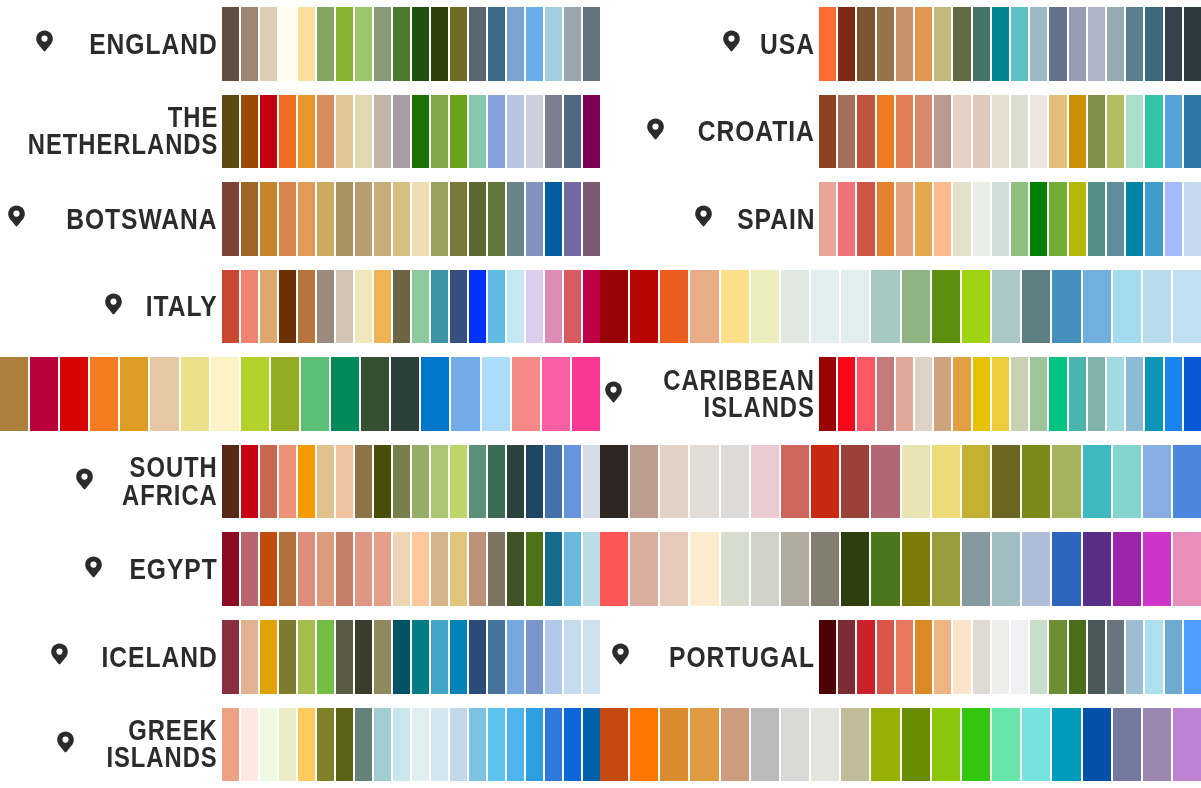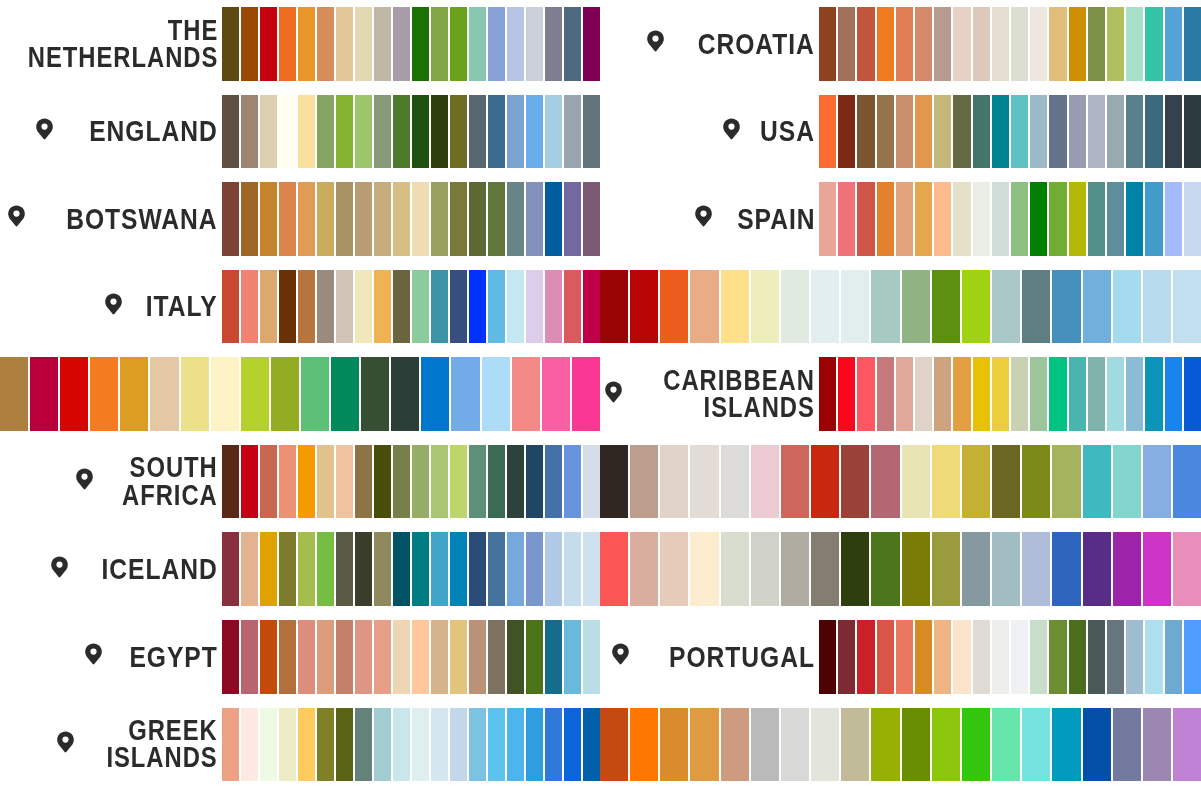--- a/index.html
+++ b/index.html
@@ -88,20 +88,51 @@
     flex: 1 1 0;
     min-width: 0;
     height: 100%;
   }
 </style>
 </head>
 <body>
 
 <div id="palette-board">
     <div class="palette-column">
+      <div class="palette-row">
+        <div class="row-label">
+          <span class="pin-icon"><svg viewBox="0 0 19 26" width="19" height="26" aria-hidden="true">
+              <path fill="#2b2b2b" d="M9.5 0.6C4.9 0.6 1.2 4.2 1.2 8.7c0 2.3 1.0 4.2 2.4 6.0 l5.1 6.4c0.4 0.5 1.2 0.5 1.6 0 l5.1-6.4c1.4-1.8 2.4-3.7 2.4-6.0 C17.8 4.2 14.1 0.6 9.5 0.6z"></path>
+              <circle cx="9.5" cy="8.6" r="3.1" fill="#ffffff"></circle>
+            </svg></span>
+          <div class="label-text">ENGLAND</div>
+        </div>
+        <div class="swatch-strip">
+          <div class="swatch" title="#615041" style="background: rgb(97, 80, 65);"></div>
+          <div class="swatch" title="#9d8572" style="background: rgb(157, 133, 114);"></div>
+          <div class="swatch" title="#ddd0b2" style="background: rgb(221, 208, 178);"></div>
+          <div class="swatch" title="#fffded" style="background: rgb(255, 253, 237);"></div>
+          <div class="swatch" title="#fbdf9d" style="background: rgb(251, 223, 157);"></div>
+          <div class="swatch" title="#85a563" style="background: rgb(133, 165, 99);"></div>
+          <div class="swatch" title="#86b232" style="background: rgb(134, 178, 50);"></div>
+          <div class="swatch" title="#9cc66b" style="background: rgb(156, 198, 107);"></div>
+          <div class="swatch" title="#879a77" style="background: rgb(135, 154, 119);"></div>
+          <div class="swatch" title="#4a7a2a" style="background: rgb(74, 122, 42);"></div>
+          <div class="swatch" title="#1f5210" style="background: rgb(31, 82, 16);"></div>
+          <div class="swatch" title="#2d3f0d" style="background: rgb(45, 63, 13);"></div>
+          <div class="swatch" title="#6e6d23" style="background: rgb(110, 109, 35);"></div>
+          <div class="swatch" title="#586672" style="background: rgb(88, 102, 114);"></div>
+          <div class="swatch" title="#3c6a8d" style="background: rgb(60, 106, 141);"></div>
+          <div class="swatch" title="#7aa3d2" style="background: rgb(122, 163, 210);"></div>
+          <div class="swatch" title="#69adeb" style="background: rgb(105, 173, 235);"></div>
+          <div class="swatch" title="#a5cde2" style="background: rgb(165, 205, 226);"></div>
+          <div class="swatch" title="#98a5ae" style="background: rgb(152, 165, 174);"></div>
+          <div class="swatch" title="#63737c" style="background: rgb(99, 115, 124);"></div>
+        </div>
+      </div>
       <div class="palette-row">
         <div class="row-label">
           <div class="label-text two-line">THE
 NETHERLANDS</div>
         </div>
         <div class="swatch-strip">
           <div class="swatch" title="#5e4910" style="background: rgb(94, 73, 16);"></div>
           <div class="swatch" title="#9a4803" style="background: rgb(154, 72, 3);"></div>
           <div class="swatch" title="#c40210" style="background: rgb(196, 2, 16);"></div>
           <div class="swatch" title="#ef6b1f" style="background: rgb(239, 107, 31);"></div>
@@ -122,51 +153,20 @@
           <div class="swatch" title="#4d6a80" style="background: rgb(77, 106, 128);"></div>
           <div class="swatch" title="#7e0055" style="background: rgb(126, 0, 85);"></div>
         </div>
       </div>
       <div class="palette-row">
         <div class="row-label">
           <span class="pin-icon"><svg viewBox="0 0 19 26" width="19" height="26" aria-hidden="true">
               <path fill="#2b2b2b" d="M9.5 0.6C4.9 0.6 1.2 4.2 1.2 8.7c0 2.3 1.0 4.2 2.4 6.0 l5.1 6.4c0.4 0.5 1.2 0.5 1.6 0 l5.1-6.4c1.4-1.8 2.4-3.7 2.4-6.0 C17.8 4.2 14.1 0.6 9.5 0.6z"></path>
               <circle cx="9.5" cy="8.6" r="3.1" fill="#ffffff"></circle>
             </svg></span>
-          <div class="label-text">ENGLAND</div>
-        </div>
-        <div class="swatch-strip">
-          <div class="swatch" title="#615041" style="background: rgb(97, 80, 65);"></div>
-          <div class="swatch" title="#9d8572" style="background: rgb(157, 133, 114);"></div>
-          <div class="swatch" title="#ddd0b2" style="background: rgb(221, 208, 178);"></div>
-          <div class="swatch" title="#fffded" style="background: rgb(255, 253, 237);"></div>
-          <div class="swatch" title="#fbdf9d" style="background: rgb(251, 223, 157);"></div>
-          <div class="swatch" title="#85a563" style="background: rgb(133, 165, 99);"></div>
-          <div class="swatch" title="#86b232" style="background: rgb(134, 178, 50);"></div>
-          <div class="swatch" title="#9cc66b" style="background: rgb(156, 198, 107);"></div>
-          <div class="swatch" title="#879a77" style="background: rgb(135, 154, 119);"></div>
-          <div class="swatch" title="#4a7a2a" style="background: rgb(74, 122, 42);"></div>
-          <div class="swatch" title="#1f5210" style="background: rgb(31, 82, 16);"></div>
-          <div class="swatch" title="#2d3f0d" style="background: rgb(45, 63, 13);"></div>
-          <div class="swatch" title="#6e6d23" style="background: rgb(110, 109, 35);"></div>
-          <div class="swatch" title="#586672" style="background: rgb(88, 102, 114);"></div>
-          <div class="swatch" title="#3c6a8d" style="background: rgb(60, 106, 141);"></div>
-          <div class="swatch" title="#7aa3d2" style="background: rgb(122, 163, 210);"></div>
-          <div class="swatch" title="#69adeb" style="background: rgb(105, 173, 235);"></div>
-          <div class="swatch" title="#a5cde2" style="background: rgb(165, 205, 226);"></div>
-          <div class="swatch" title="#98a5ae" style="background: rgb(152, 165, 174);"></div>
-          <div class="swatch" title="#63737c" style="background: rgb(99, 115, 124);"></div>
-        </div>
-      </div>
-      <div class="palette-row">
-        <div class="row-label">
-          <span class="pin-icon"><svg viewBox="0 0 19 26" width="19" height="26" aria-hidden="true">
-              <path fill="#2b2b2b" d="M9.5 0.6C4.9 0.6 1.2 4.2 1.2 8.7c0 2.3 1.0 4.2 2.4 6.0 l5.1 6.4c0.4 0.5 1.2 0.5 1.6 0 l5.1-6.4c1.4-1.8 2.4-3.7 2.4-6.0 C17.8 4.2 14.1 0.6 9.5 0.6z"></path>
-              <circle cx="9.5" cy="8.6" r="3.1" fill="#ffffff"></circle>
-            </svg></span>
           <div class="label-text">BOTSWANA</div>
         </div>
         <div class="swatch-strip">
           <div class="swatch" title="#7d4236" style="background: rgb(125, 66, 54);"></div>
           <div class="swatch" title="#9e6526" style="background: rgb(158, 101, 38);"></div>
           <div class="swatch" title="#c5832c" style="background: rgb(197, 131, 44);"></div>
           <div class="swatch" title="#d9854c" style="background: rgb(217, 133, 76);"></div>
           <div class="swatch" title="#e09c57" style="background: rgb(224, 156, 87);"></div>
           <div class="swatch" title="#ccab5e" style="background: rgb(204, 171, 94);"></div>
           <div class="swatch" title="#a89163" style="background: rgb(168, 145, 99);"></div>
@@ -271,20 +271,51 @@
           <div class="swatch" title="#6893dd" style="background: rgb(104, 147, 221);"></div>
           <div class="swatch" title="#d5dde8" style="background: rgb(213, 221, 232);"></div>
         </div>
       </div>
       <div class="palette-row">
         <div class="row-label">
           <span class="pin-icon"><svg viewBox="0 0 19 26" width="19" height="26" aria-hidden="true">
               <path fill="#2b2b2b" d="M9.5 0.6C4.9 0.6 1.2 4.2 1.2 8.7c0 2.3 1.0 4.2 2.4 6.0 l5.1 6.4c0.4 0.5 1.2 0.5 1.6 0 l5.1-6.4c1.4-1.8 2.4-3.7 2.4-6.0 C17.8 4.2 14.1 0.6 9.5 0.6z"></path>
               <circle cx="9.5" cy="8.6" r="3.1" fill="#ffffff"></circle>
             </svg></span>
+          <div class="label-text">EGYPT</div>
+        </div>
+        <div class="swatch-strip">
+          <div class="swatch" title="#8b0b25" style="background: rgb(139, 11, 37);"></div>
+          <div class="swatch" title="#b8656f" style="background: rgb(184, 101, 111);"></div>
+          <div class="swatch" title="#c24b0a" style="background: rgb(194, 75, 10);"></div>
+          <div class="swatch" title="#b3703c" style="background: rgb(179, 112, 60);"></div>
+          <div class="swatch" title="#dc8d7c" style="background: rgb(220, 141, 124);"></div>
+          <div class="swatch" title="#dd9d7c" style="background: rgb(221, 157, 124);"></div>
+          <div class="swatch" title="#c5806a" style="background: rgb(197, 128, 106);"></div>
+          <div class="swatch" title="#dd9683" style="background: rgb(221, 150, 131);"></div>
+          <div class="swatch" title="#e79e89" style="background: rgb(231, 158, 137);"></div>
+          <div class="swatch" title="#eed6b5" style="background: rgb(238, 214, 181);"></div>
+          <div class="swatch" title="#fec79c" style="background: rgb(254, 199, 156);"></div>
+          <div class="swatch" title="#d5b48b" style="background: rgb(213, 180, 139);"></div>
+          <div class="swatch" title="#e2c57c" style="background: rgb(226, 197, 124);"></div>
+          <div class="swatch" title="#bc9178" style="background: rgb(188, 145, 120);"></div>
+          <div class="swatch" title="#7e7360" style="background: rgb(126, 115, 96);"></div>
+          <div class="swatch" title="#415226" style="background: rgb(65, 82, 38);"></div>
+          <div class="swatch" title="#4b7317" style="background: rgb(75, 115, 23);"></div>
+          <div class="swatch" title="#166c8c" style="background: rgb(22, 108, 140);"></div>
+          <div class="swatch" title="#68b9dc" style="background: rgb(104, 185, 220);"></div>
+          <div class="swatch" title="#bbdde5" style="background: rgb(187, 221, 229);"></div>
+        </div>
+      </div>
+      <div class="palette-row">
+        <div class="row-label">
+          <span class="pin-icon"><svg viewBox="0 0 19 26" width="19" height="26" aria-hidden="true">
+              <path fill="#2b2b2b" d="M9.5 0.6C4.9 0.6 1.2 4.2 1.2 8.7c0 2.3 1.0 4.2 2.4 6.0 l5.1 6.4c0.4 0.5 1.2 0.5 1.6 0 l5.1-6.4c1.4-1.8 2.4-3.7 2.4-6.0 C17.8 4.2 14.1 0.6 9.5 0.6z"></path>
+              <circle cx="9.5" cy="8.6" r="3.1" fill="#ffffff"></circle>
+            </svg></span>
           <div class="label-text">ICELAND</div>
         </div>
         <div class="swatch-strip">
           <div class="swatch" title="#8a2f3e" style="background: rgb(138, 47, 62);"></div>
           <div class="swatch" title="#e3b290" style="background: rgb(227, 178, 144);"></div>
           <div class="swatch" title="#dfa200" style="background: rgb(223, 162, 0);"></div>
           <div class="swatch" title="#7f7b2e" style="background: rgb(127, 123, 46);"></div>
           <div class="swatch" title="#a5bd4d" style="background: rgb(165, 189, 77);"></div>
           <div class="swatch" title="#76bd44" style="background: rgb(118, 189, 68);"></div>
           <div class="swatch" title="#585a43" style="background: rgb(88, 90, 67);"></div>
@@ -302,51 +333,20 @@
           <div class="swatch" title="#c5dbee" style="background: rgb(197, 219, 238);"></div>
           <div class="swatch" title="#cfe0ee" style="background: rgb(207, 224, 238);"></div>
         </div>
       </div>
       <div class="palette-row">
         <div class="row-label">
           <span class="pin-icon"><svg viewBox="0 0 19 26" width="19" height="26" aria-hidden="true">
               <path fill="#2b2b2b" d="M9.5 0.6C4.9 0.6 1.2 4.2 1.2 8.7c0 2.3 1.0 4.2 2.4 6.0 l5.1 6.4c0.4 0.5 1.2 0.5 1.6 0 l5.1-6.4c1.4-1.8 2.4-3.7 2.4-6.0 C17.8 4.2 14.1 0.6 9.5 0.6z"></path>
               <circle cx="9.5" cy="8.6" r="3.1" fill="#ffffff"></circle>
             </svg></span>
-          <div class="label-text">EGYPT</div>
-        </div>
-        <div class="swatch-strip">
-          <div class="swatch" title="#8b0b25" style="background: rgb(139, 11, 37);"></div>
-          <div class="swatch" title="#b8656f" style="background: rgb(184, 101, 111);"></div>
-          <div class="swatch" title="#c24b0a" style="background: rgb(194, 75, 10);"></div>
-          <div class="swatch" title="#b3703c" style="background: rgb(179, 112, 60);"></div>
-          <div class="swatch" title="#dc8d7c" style="background: rgb(220, 141, 124);"></div>
-          <div class="swatch" title="#dd9d7c" style="background: rgb(221, 157, 124);"></div>
-          <div class="swatch" title="#c5806a" style="background: rgb(197, 128, 106);"></div>
-          <div class="swatch" title="#dd9683" style="background: rgb(221, 150, 131);"></div>
-          <div class="swatch" title="#e79e89" style="background: rgb(231, 158, 137);"></div>
-          <div class="swatch" title="#eed6b5" style="background: rgb(238, 214, 181);"></div>
-          <div class="swatch" title="#fec79c" style="background: rgb(254, 199, 156);"></div>
-          <div class="swatch" title="#d5b48b" style="background: rgb(213, 180, 139);"></div>
-          <div class="swatch" title="#e2c57c" style="background: rgb(226, 197, 124);"></div>
-          <div class="swatch" title="#bc9178" style="background: rgb(188, 145, 120);"></div>
-          <div class="swatch" title="#7e7360" style="background: rgb(126, 115, 96);"></div>
-          <div class="swatch" title="#415226" style="background: rgb(65, 82, 38);"></div>
-          <div class="swatch" title="#4b7317" style="background: rgb(75, 115, 23);"></div>
-          <div class="swatch" title="#166c8c" style="background: rgb(22, 108, 140);"></div>
-          <div class="swatch" title="#68b9dc" style="background: rgb(104, 185, 220);"></div>
-          <div class="swatch" title="#bbdde5" style="background: rgb(187, 221, 229);"></div>
-        </div>
-      </div>
-      <div class="palette-row">
-        <div class="row-label">
-          <span class="pin-icon"><svg viewBox="0 0 19 26" width="19" height="26" aria-hidden="true">
-              <path fill="#2b2b2b" d="M9.5 0.6C4.9 0.6 1.2 4.2 1.2 8.7c0 2.3 1.0 4.2 2.4 6.0 l5.1 6.4c0.4 0.5 1.2 0.5 1.6 0 l5.1-6.4c1.4-1.8 2.4-3.7 2.4-6.0 C17.8 4.2 14.1 0.6 9.5 0.6z"></path>
-              <circle cx="9.5" cy="8.6" r="3.1" fill="#ffffff"></circle>
-            </svg></span>
           <div class="label-text two-line">GREEK
 ISLANDS</div>
         </div>
         <div class="swatch-strip">
           <div class="swatch" title="#eda185" style="background: rgb(237, 161, 133);"></div>
           <div class="swatch" title="#fde9e2" style="background: rgb(253, 233, 226);"></div>
           <div class="swatch" title="#eefae4" style="background: rgb(238, 250, 228);"></div>
           <div class="swatch" title="#eeebc7" style="background: rgb(238, 235, 199);"></div>
           <div class="swatch" title="#fecb5e" style="background: rgb(254, 203, 94);"></div>
           <div class="swatch" title="#7f8028" style="background: rgb(127, 128, 40);"></div>
@@ -367,20 +367,51 @@
         </div>
       </div>
     </div>
     <div class="palette-column right">
       <div class="palette-row">
         <div class="row-label">
           <span class="pin-icon"><svg viewBox="0 0 19 26" width="19" height="26" aria-hidden="true">
               <path fill="#2b2b2b" d="M9.5 0.6C4.9 0.6 1.2 4.2 1.2 8.7c0 2.3 1.0 4.2 2.4 6.0 l5.1 6.4c0.4 0.5 1.2 0.5 1.6 0 l5.1-6.4c1.4-1.8 2.4-3.7 2.4-6.0 C17.8 4.2 14.1 0.6 9.5 0.6z"></path>
               <circle cx="9.5" cy="8.6" r="3.1" fill="#ffffff"></circle>
             </svg></span>
+          <div class="label-text">USA</div>
+        </div>
+        <div class="swatch-strip">
+          <div class="swatch" title="#fd6b32" style="background: rgb(253, 107, 50);"></div>
+          <div class="swatch" title="#7e2816" style="background: rgb(126, 40, 22);"></div>
+          <div class="swatch" title="#7b5530" style="background: rgb(123, 85, 48);"></div>
+          <div class="swatch" title="#96734a" style="background: rgb(150, 115, 74);"></div>
+          <div class="swatch" title="#c78f6c" style="background: rgb(199, 143, 108);"></div>
+          <div class="swatch" title="#e3964e" style="background: rgb(227, 150, 78);"></div>
+          <div class="swatch" title="#c5b779" style="background: rgb(197, 183, 121);"></div>
+          <div class="swatch" title="#646b42" style="background: rgb(100, 107, 66);"></div>
+          <div class="swatch" title="#43756a" style="background: rgb(67, 117, 106);"></div>
+          <div class="swatch" title="#00848f" style="background: rgb(0, 132, 143);"></div>
+          <div class="swatch" title="#5ec1c4" style="background: rgb(94, 193, 196);"></div>
+          <div class="swatch" title="#9bb9c6" style="background: rgb(155, 185, 198);"></div>
+          <div class="swatch" title="#64738a" style="background: rgb(100, 115, 138);"></div>
+          <div class="swatch" title="#989cb2" style="background: rgb(152, 156, 178);"></div>
+          <div class="swatch" title="#adb5c4" style="background: rgb(173, 181, 196);"></div>
+          <div class="swatch" title="#98aab0" style="background: rgb(152, 170, 176);"></div>
+          <div class="swatch" title="#5a808d" style="background: rgb(90, 128, 141);"></div>
+          <div class="swatch" title="#3a6a7c" style="background: rgb(58, 106, 124);"></div>
+          <div class="swatch" title="#35424e" style="background: rgb(53, 66, 78);"></div>
+          <div class="swatch" title="#2c3a3f" style="background: rgb(44, 58, 63);"></div>
+        </div>
+      </div>
+      <div class="palette-row">
+        <div class="row-label">
+          <span class="pin-icon"><svg viewBox="0 0 19 26" width="19" height="26" aria-hidden="true">
+              <path fill="#2b2b2b" d="M9.5 0.6C4.9 0.6 1.2 4.2 1.2 8.7c0 2.3 1.0 4.2 2.4 6.0 l5.1 6.4c0.4 0.5 1.2 0.5 1.6 0 l5.1-6.4c1.4-1.8 2.4-3.7 2.4-6.0 C17.8 4.2 14.1 0.6 9.5 0.6z"></path>
+              <circle cx="9.5" cy="8.6" r="3.1" fill="#ffffff"></circle>
+            </svg></span>
           <div class="label-text">CROATIA</div>
         </div>
         <div class="swatch-strip">
           <div class="swatch" title="#8f4220" style="background: rgb(143, 66, 32);"></div>
           <div class="swatch" title="#a5705a" style="background: rgb(165, 112, 90);"></div>
           <div class="swatch" title="#c1563c" style="background: rgb(193, 86, 60);"></div>
           <div class="swatch" title="#ef7b20" style="background: rgb(239, 123, 32);"></div>
           <div class="swatch" title="#df7d55" style="background: rgb(223, 125, 85);"></div>
           <div class="swatch" title="#d6886a" style="background: rgb(214, 136, 106);"></div>
           <div class="swatch" title="#b89a90" style="background: rgb(184, 154, 144);"></div>
@@ -398,51 +429,20 @@
           <div class="swatch" title="#54a2d8" style="background: rgb(84, 162, 216);"></div>
           <div class="swatch" title="#2b7aa5" style="background: rgb(43, 122, 165);"></div>
         </div>
       </div>
       <div class="palette-row">
         <div class="row-label">
           <span class="pin-icon"><svg viewBox="0 0 19 26" width="19" height="26" aria-hidden="true">
               <path fill="#2b2b2b" d="M9.5 0.6C4.9 0.6 1.2 4.2 1.2 8.7c0 2.3 1.0 4.2 2.4 6.0 l5.1 6.4c0.4 0.5 1.2 0.5 1.6 0 l5.1-6.4c1.4-1.8 2.4-3.7 2.4-6.0 C17.8 4.2 14.1 0.6 9.5 0.6z"></path>
               <circle cx="9.5" cy="8.6" r="3.1" fill="#ffffff"></circle>
             </svg></span>
-          <div class="label-text">USA</div>
-        </div>
-        <div class="swatch-strip">
-          <div class="swatch" title="#fd6b32" style="background: rgb(253, 107, 50);"></div>
-          <div class="swatch" title="#7e2816" style="background: rgb(126, 40, 22);"></div>
-          <div class="swatch" title="#7b5530" style="background: rgb(123, 85, 48);"></div>
-          <div class="swatch" title="#96734a" style="background: rgb(150, 115, 74);"></div>
-          <div class="swatch" title="#c78f6c" style="background: rgb(199, 143, 108);"></div>
-          <div class="swatch" title="#e3964e" style="background: rgb(227, 150, 78);"></div>
-          <div class="swatch" title="#c5b779" style="background: rgb(197, 183, 121);"></div>
-          <div class="swatch" title="#646b42" style="background: rgb(100, 107, 66);"></div>
-          <div class="swatch" title="#43756a" style="background: rgb(67, 117, 106);"></div>
-          <div class="swatch" title="#00848f" style="background: rgb(0, 132, 143);"></div>
-          <div class="swatch" title="#5ec1c4" style="background: rgb(94, 193, 196);"></div>
-          <div class="swatch" title="#9bb9c6" style="background: rgb(155, 185, 198);"></div>
-          <div class="swatch" title="#64738a" style="background: rgb(100, 115, 138);"></div>
-          <div class="swatch" title="#989cb2" style="background: rgb(152, 156, 178);"></div>
-          <div class="swatch" title="#adb5c4" style="background: rgb(173, 181, 196);"></div>
-          <div class="swatch" title="#98aab0" style="background: rgb(152, 170, 176);"></div>
-          <div class="swatch" title="#5a808d" style="background: rgb(90, 128, 141);"></div>
-          <div class="swatch" title="#3a6a7c" style="background: rgb(58, 106, 124);"></div>
-          <div class="swatch" title="#35424e" style="background: rgb(53, 66, 78);"></div>
-          <div class="swatch" title="#2c3a3f" style="background: rgb(44, 58, 63);"></div>
-        </div>
-      </div>
-      <div class="palette-row">
-        <div class="row-label">
-          <span class="pin-icon"><svg viewBox="0 0 19 26" width="19" height="26" aria-hidden="true">
-              <path fill="#2b2b2b" d="M9.5 0.6C4.9 0.6 1.2 4.2 1.2 8.7c0 2.3 1.0 4.2 2.4 6.0 l5.1 6.4c0.4 0.5 1.2 0.5 1.6 0 l5.1-6.4c1.4-1.8 2.4-3.7 2.4-6.0 C17.8 4.2 14.1 0.6 9.5 0.6z"></path>
-              <circle cx="9.5" cy="8.6" r="3.1" fill="#ffffff"></circle>
-            </svg></span>
           <div class="label-text">SPAIN</div>
         </div>
         <div class="swatch-strip">
           <div class="swatch" title="#e9a598" style="background: rgb(233, 165, 152);"></div>
           <div class="swatch" title="#ef7279" style="background: rgb(239, 114, 121);"></div>
           <div class="swatch" title="#cf5549" style="background: rgb(207, 85, 73);"></div>
           <div class="swatch" title="#e4812e" style="background: rgb(228, 129, 46);"></div>
           <div class="swatch" title="#e2a37c" style="background: rgb(226, 163, 124);"></div>
           <div class="swatch" title="#e5a84f" style="background: rgb(229, 168, 79);"></div>
           <div class="swatch" title="#fdba8c" style="background: rgb(253, 186, 140);"></div>

